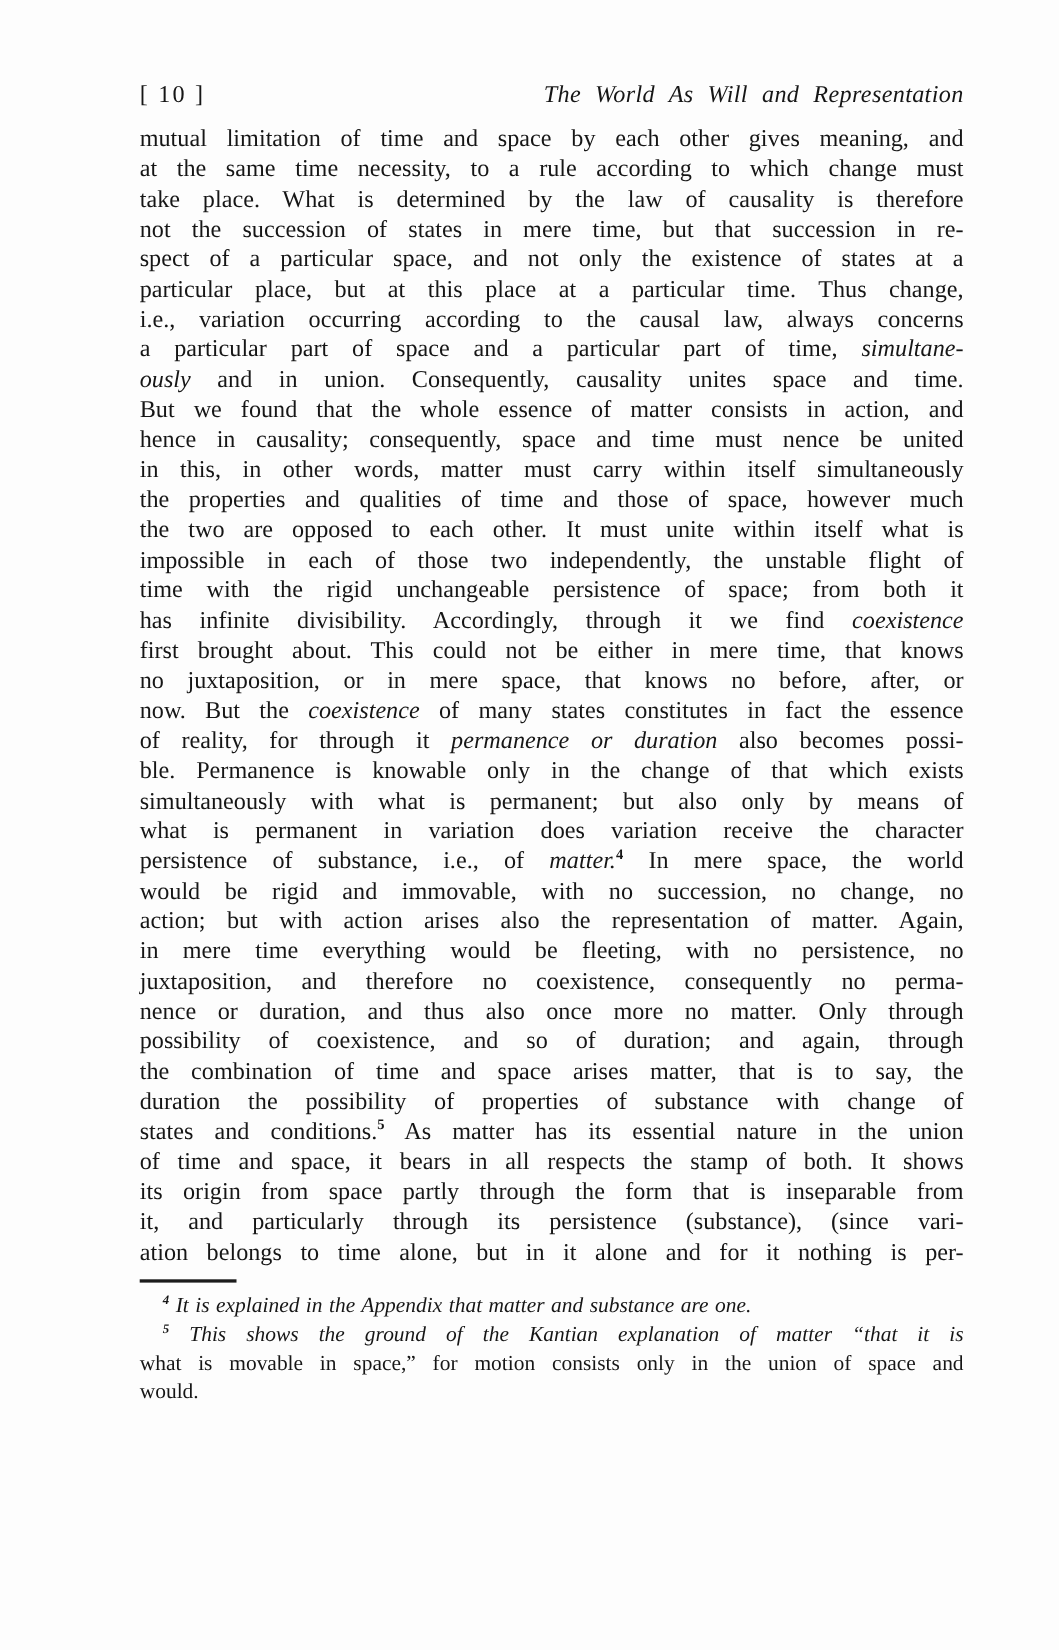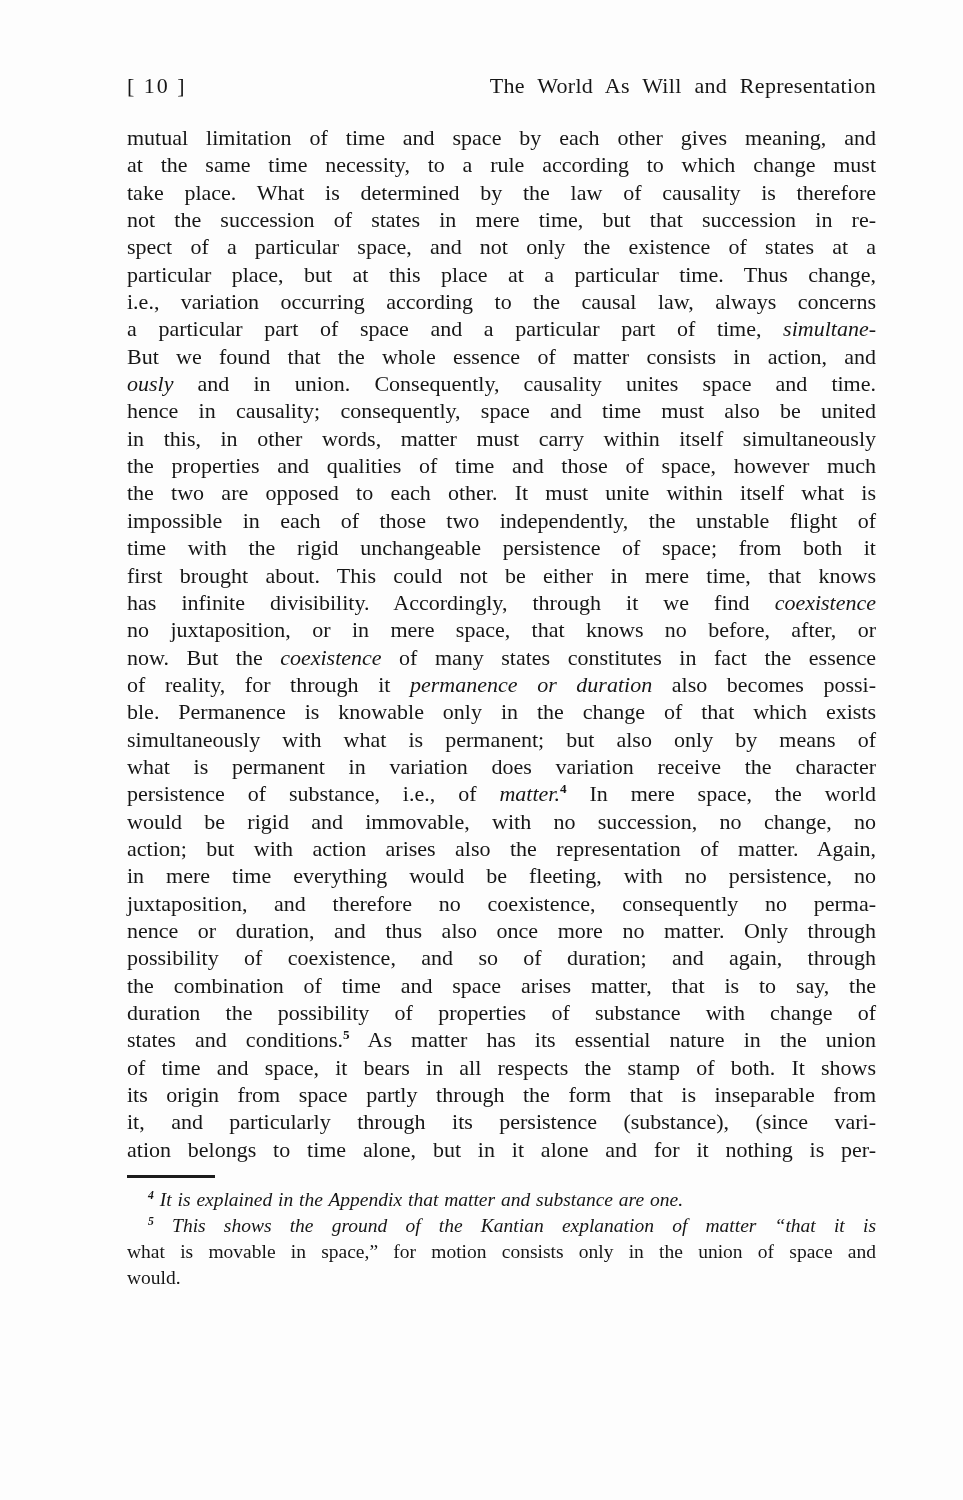--- a/index.html
+++ b/index.html
@@ -21,26 +21,27 @@
   
   .running-head {
     display: flex;
     justify-content: space-between;
     align-items: baseline;
     font-size: 22px;
     line-height: 28px;
   }
   .folio { letter-spacing: 2px; }
   .running-title {
+    font-style: italic;
     word-spacing: 7px;
     letter-spacing: 0.3px;
   }
   
   .body-text {
-    margin-top: 24px;
+    margin-top: 12px;
     font-size: 22px;
     line-height: 27.35px;
   }
   .bline {
     text-align: justify;
     text-align-last: justify;
     word-spacing: 1.5px;
     white-space: normal;
   }
   .it { font-style: italic; }
@@ -77,30 +78,30 @@
 
   <main class="body-text" id="body-lines">
       <div class="bline"><span>mutual limitation of time and space by each other gives meaning, and</span></div>
       <div class="bline"><span>at the same time necessity, to a rule according to which change must</span></div>
       <div class="bline"><span>take place. What is determined by the law of causality is therefore</span></div>
       <div class="bline"><span>not the succession of states in mere time, but that succession in re-</span></div>
       <div class="bline"><span>spect of a particular space, and not only the existence of states at a</span></div>
       <div class="bline"><span>particular place, but at this place at a particular time. Thus change,</span></div>
       <div class="bline"><span>i.e., variation occurring according to the causal law, always concerns</span></div>
       <div class="bline"><span>a particular part of space and a particular part of time, </span><span class="it">simultane-</span></div>
+      <div class="bline"><span class="it">ously</span><span> and in union. Consequently, causality unites space and time.</span></div>
       <div class="bline"><span>But we found that the whole essence of matter consists in action, and</span></div>
-      <div class="bline"><span class="it">ously</span><span> and in union. Consequently, causality unites space and time.</span></div>
-      <div class="bline"><span>hence in causality; consequently, space and time must also be united</span></div>
+      <div class="bline"><span>hence in causality; consequently, space and time must nence be united</span></div>
       <div class="bline"><span>in this, in other words, matter must carry within itself simultaneously</span></div>
       <div class="bline"><span>the properties and qualities of time and those of space, however much</span></div>
       <div class="bline"><span>the two are opposed to each other. It must unite within itself what is</span></div>
       <div class="bline"><span>impossible in each of those two independently, the unstable flight of</span></div>
       <div class="bline"><span>time with the rigid unchangeable persistence of space; from both it</span></div>
+      <div class="bline"><span>has infinite divisibility. Accordingly, through it we find </span><span class="it">coexistence</span></div>
       <div class="bline"><span>first brought about. This could not be either in mere time, that knows</span></div>
-      <div class="bline"><span>has infinite divisibility. Accordingly, through it we find </span><span class="it">coexistence</span></div>
       <div class="bline"><span>no juxtaposition, or in mere space, that knows no before, after, or</span></div>
       <div class="bline"><span>now. But the </span><span class="it">coexistence</span><span> of many states constitutes in fact the essence</span></div>
       <div class="bline"><span>of reality, for through it </span><span class="it">permanence or duration</span><span> also becomes possi-</span></div>
       <div class="bline"><span>ble. Permanence is knowable only in the change of that which exists</span></div>
       <div class="bline"><span>simultaneously with what is permanent; but also only by means of</span></div>
       <div class="bline"><span>what is permanent in variation does variation receive the character</span></div>
       <div class="bline"><span>persistence of substance, i.e., of </span><span class="it">matter.</span><span class="sup">4</span><span> In mere space, the world</span></div>
       <div class="bline"><span>would be rigid and immovable, with no succession, no change, no</span></div>
       <div class="bline"><span>action; but with action arises also the representation of matter. Again,</span></div>
       <div class="bline"><span>in mere time everything would be fleeting, with no persistence, no</span></div>

